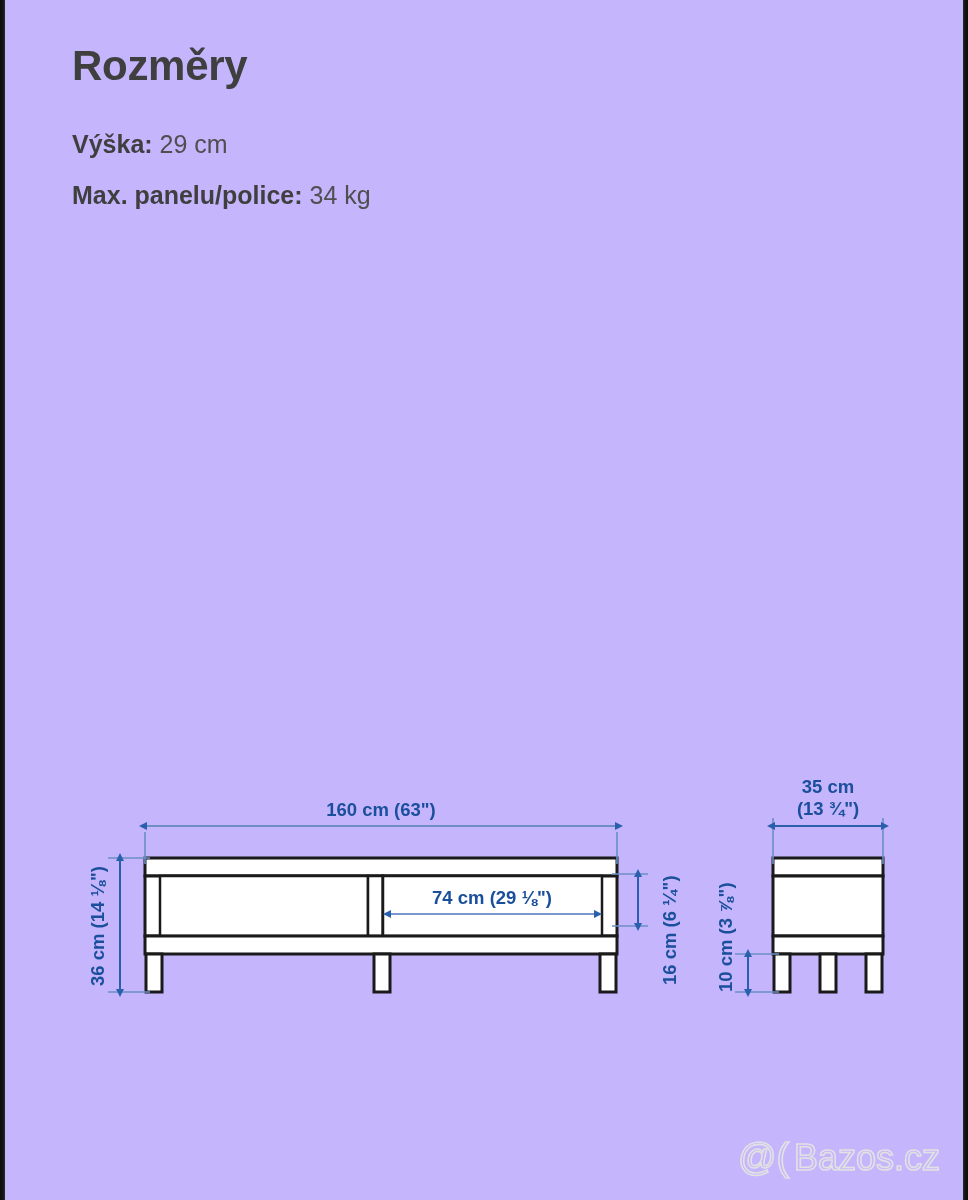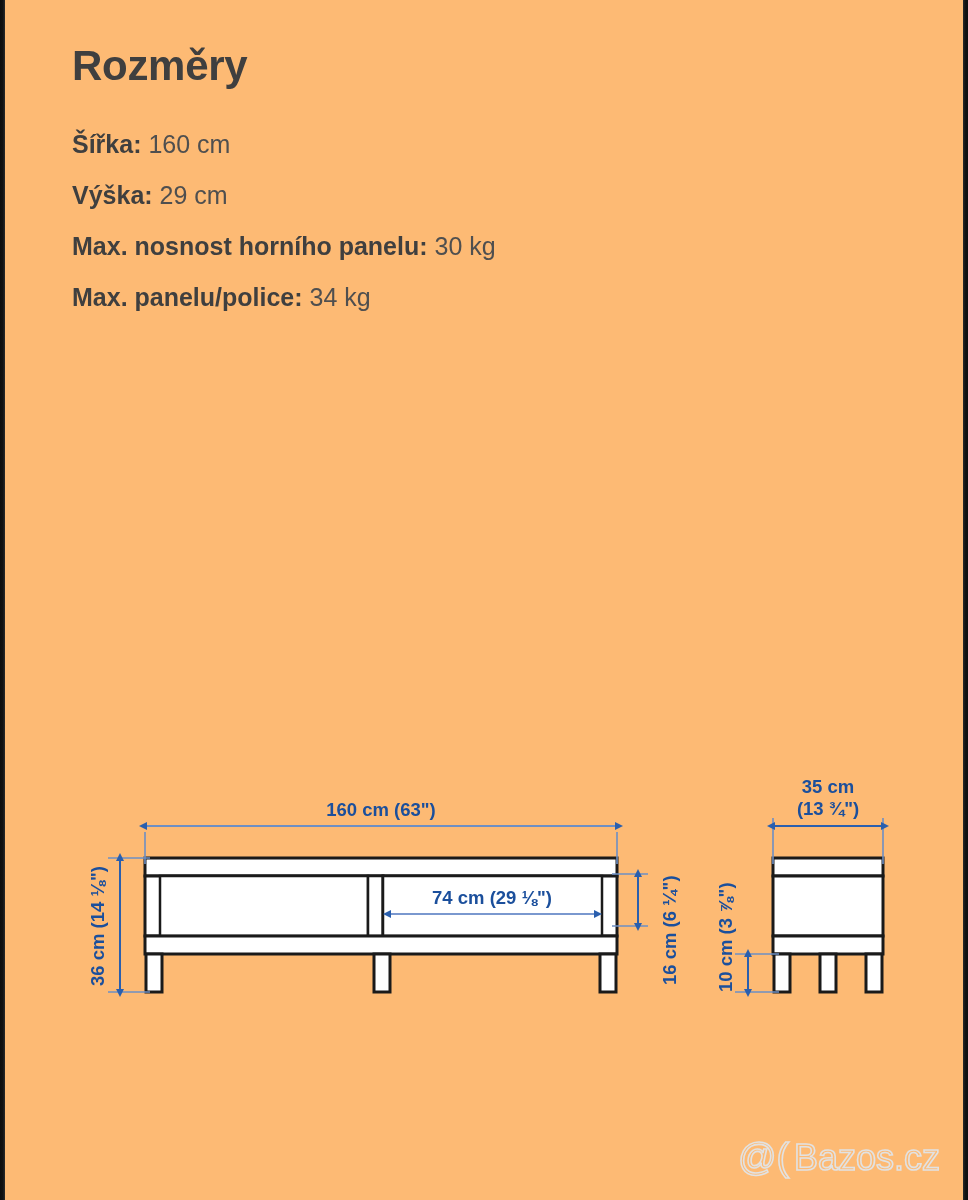--- a/index.html
+++ b/index.html
@@ -14,21 +14,21 @@
     position: relative;
     overflow: hidden;
     font-family: "Liberation Sans", "DejaVu Sans", sans-serif;
     color: #3d3d3d;
   }
 
   
   #page {
     position: absolute;
     inset: 0;
-    background: #fdba74;
+    background: #c4b5fd;
   }
   .edge-strip {
     position: absolute;
     top: 0;
     bottom: 0;
     width: 5px;
     background: linear-gradient(90deg, #0d0d0d 0%, #121212 55%, #2b2b2b 100%);
   }
   .edge-strip.left  { left: 0; }
   .edge-strip.right { right: 0; background: linear-gradient(270deg, #0d0d0d 0%, #121212 55%, #2b2b2b 100%); }
@@ -89,35 +89,27 @@
 
 <div id="page">
 
   <div class="edge-strip left"></div>
   <div class="edge-strip right"></div>
 
   <div id="spec-block">
 
     <h1 id="page-title">Rozměry</h1>
 
-    <div class="spec-row">
-      <span class="k">Šířka:</span>
-      <span class="v">160 cm</span>
-    </div>
 
 
     <div class="spec-row">
       <span class="k">Výška:</span>
       <span class="v">29 cm</span>
     </div>
 
-    <div class="spec-row">
-      <span class="k">Max. nosnost horního panelu:</span>
-      <span class="v">30 kg</span>
-    </div>
 
     <div class="spec-row">
       <span class="k">Max. panelu/police:</span>
       <span class="v">34 kg</span>
     </div>
 
   </div>
 
   <div id="drawing">
     <svg width="968" height="300" viewBox="0 0 968 300" xmlns="http://www.w3.org/2000/svg">

